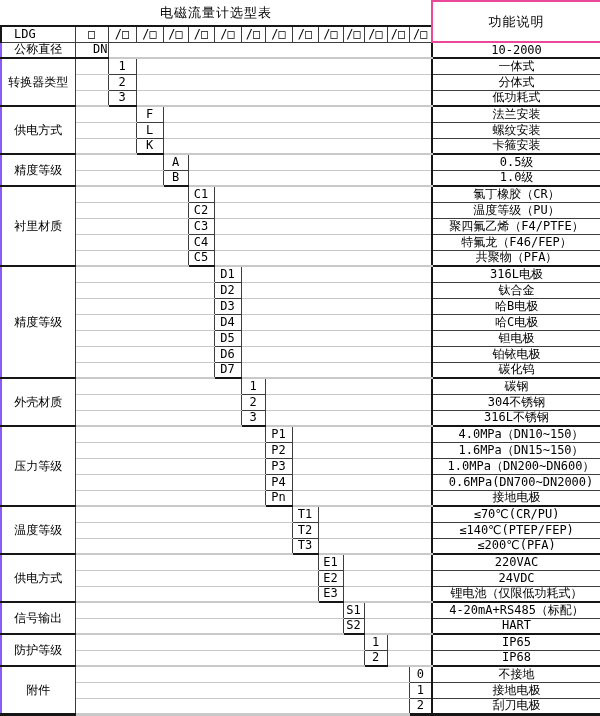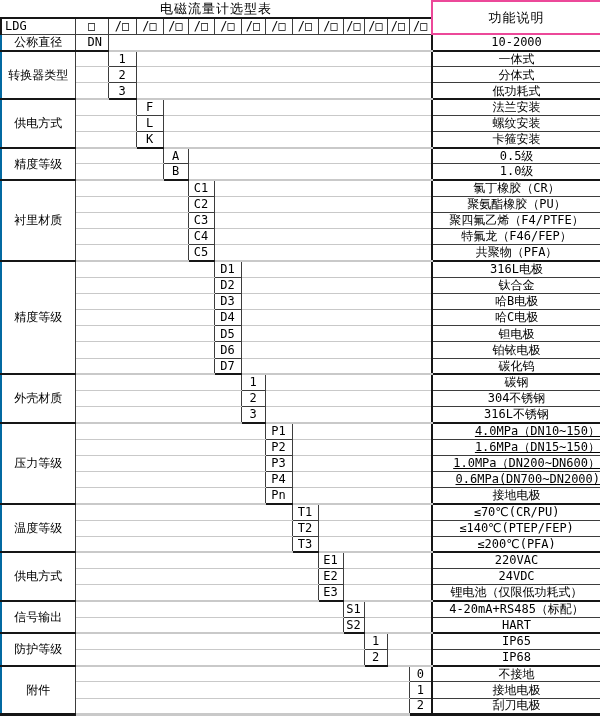--- a/index.html
+++ b/index.html
@@ -3,33 +3,33 @@
 <meta charset="utf-8">
 <style>
   html,body{margin:0;padding:0;background:#ffffff;}
   #page{width:600px;height:716px;background:#fff;overflow:hidden;}
   table{border-collapse:collapse;table-layout:fixed;width:600px;height:716px;
         font-family:"DejaVu Sans Mono","DejaVu Sans","Liberation Sans",sans-serif;
         font-size:12px;color:#000;background:#fff;}
   td{border:1px solid #3d3d3d;text-align:center;vertical-align:middle;padding:0;
      white-space:nowrap;overflow:hidden;line-height:1.05;}
   tr{height:16px;}
-  tr.title-row{height:17px;}
+  tr.title-row{height:25px;}
   .title-cell{border:none;font-size:13px;letter-spacing:1px;}
   .func-header{border:2px solid #ec4899;font-size:13px;letter-spacing:1px;}
   .sept{border-top:2px solid #161616;}
   .sepb{border-bottom:2px solid #161616;}
   .bot{border-bottom:3px solid #161616;}
-  .lab{border-left:2px solid #0369a1;margin-top:22px;}
-  .ldg{border-left:2px solid #161616;text-align:left;padding-left:3px;}
+  .lab{border-left:2px solid #8b5cf6;margin-top:22px;}
+  .ldg{border-left:2px solid #161616;text-align:left;padding-left:12px;}
   .desc{border-left:2px solid #161616;border-right:2px solid #15803d;}
-  .aleft{text-align:right;padding-left:9px;text-decoration:underline;}
+  .aleft{text-align:center;padding-left:9px;}
   .gap{border-color:#c9c9c9;}
   .gapL{border-right-color:#3d3d3d;}
-  .dn{text-align:left;padding-left:12px;}
+  .dn{text-align:right;padding-left:12px;}
   .slot{font-size:12px;padding:0;}
 </style>
 </head>
 <body>
 
 <div id="page">
   <table>
     <colgroup>
       <col style="width:74px">
         <col style="width:33px">
@@ -131,21 +131,21 @@
           <td class="lab sepb" rowspan="5">衬里材质</td>
           <td class="gap gapL" colspan="4"></td>
           <td class="codec">C1</td>
           <td class="gap gapR" colspan="9"></td>
           <td class="desc">氯丁橡胶（CR）</td>
         </tr>
         <tr>
           <td class="gap gapL" colspan="4"></td>
           <td class="codec">C2</td>
           <td class="gap gapR" colspan="9"></td>
-          <td class="desc">聚氨酯橡胶（PU）</td>
+          <td class="desc">温度等级（PU）</td>
         </tr>
         <tr>
           <td class="gap gapL" colspan="4"></td>
           <td class="codec">C3</td>
           <td class="gap gapR" colspan="9"></td>
           <td class="desc">聚四氟乙烯（F4/PTFE）</td>
         </tr>
         <tr>
           <td class="gap gapL" colspan="4"></td>
           <td class="codec">C4</td>

